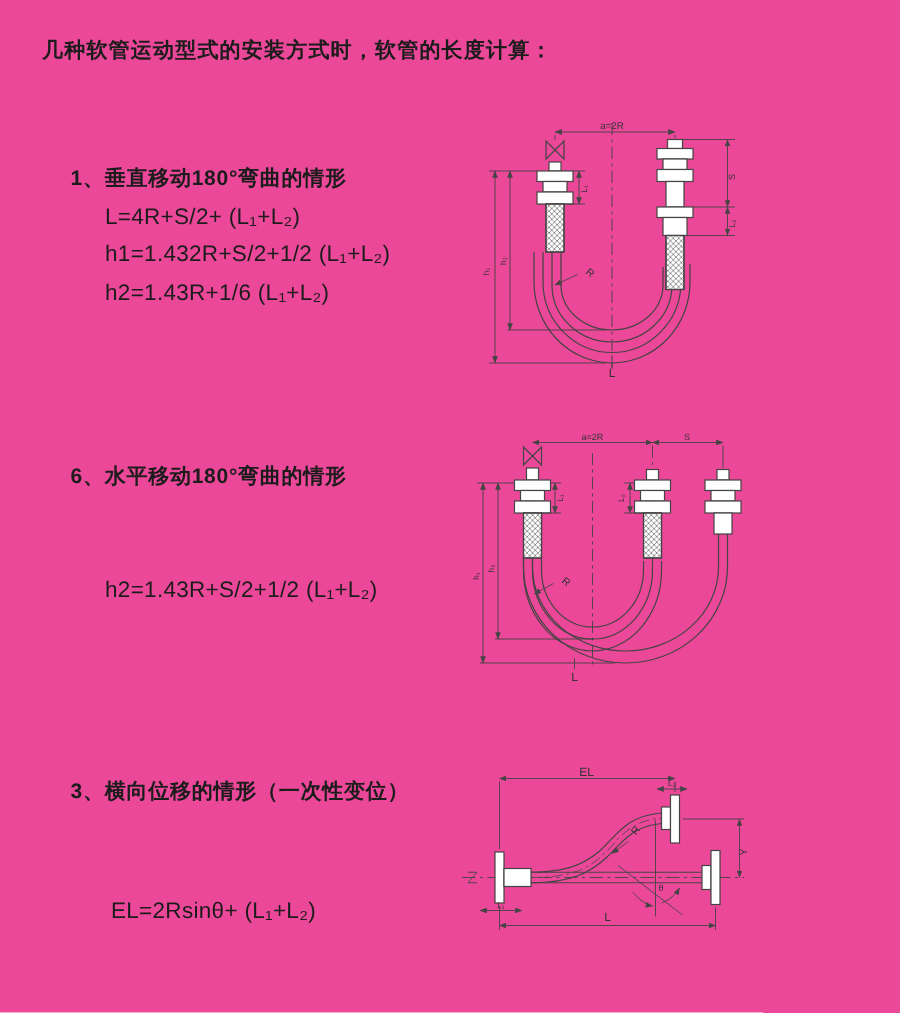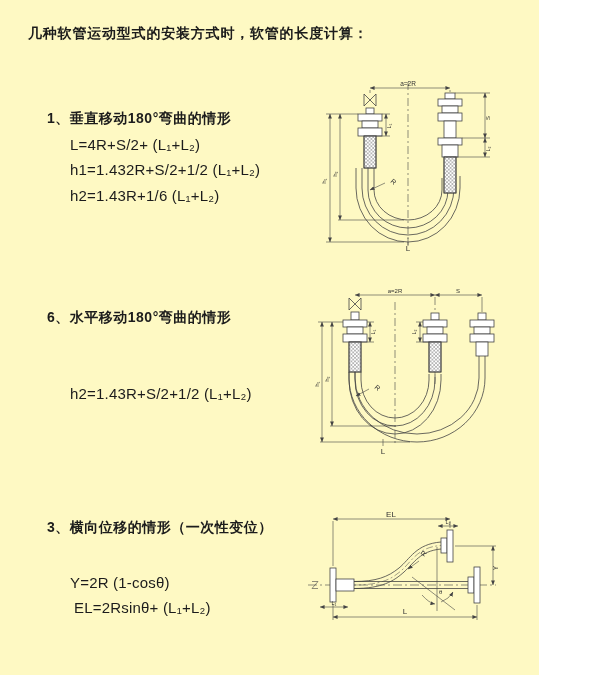--- a/index.html
+++ b/index.html
@@ -1,16 +1,16 @@
 <!DOCTYPE html>
 <html><head>
 <meta charset="utf-8">
 <style>
   html,body{margin:0;padding:0;background:#fff;}
-  .page{position:relative;width:539px;height:675px;background:#fef9c3;overflow:hidden;
+  .page{position:relative;width:600px;height:675px;background:#ec4899;overflow:hidden;
         font-family:"Liberation Sans","DejaVu Sans",sans-serif;color:#1c1c1c;text-decoration:underline;}
   .abs{position:absolute;white-space:nowrap;}
   .title{font-size:14px;font-weight:700;letter-spacing:0.8px;}
   .heading{font-size:14px;font-weight:700;letter-spacing:0.5px;}
   .formula{font-size:15px;font-weight:400;letter-spacing:0.2px;}
   svg.diag{position:absolute;overflow:visible;}
   svg text{font-family:"Liberation Sans","DejaVu Sans",sans-serif;}
 </style>
 </head>
 <body>
@@ -32,21 +32,20 @@
 
   <div class="abs heading" style="left:47px;top:110px">1、垂直移动180°弯曲的情形</div>
   <div class="abs formula" style="left:70px;top:136px">L=4R+S/2+ (L₁+L₂)</div>
   <div class="abs formula" style="left:70px;top:161px">h1=1.432R+S/2+1/2 (L₁+L₂)</div>
   <div class="abs formula" style="left:70px;top:187px">h2=1.43R+1/6 (L₁+L₂)</div>
 
   <div class="abs heading" style="left:47px;top:309px">6、水平移动180°弯曲的情形</div>
   <div class="abs formula" style="left:70px;top:385px">h2=1.43R+S/2+1/2 (L₁+L₂)</div>
 
   <div class="abs heading" style="left:47px;top:519px">3、横向位移的情形（一次性变位）</div>
-  <div class="abs formula" style="left:70px;top:574px">Y=2R (1-cosθ)</div>
   <div class="abs formula" style="left:74px;top:599px">EL=2Rsinθ+ (L₁+L₂)</div>
 
   <svg class="diag" style="left:312px;top:76px" width="190" height="176" viewBox="0 0 190 176">
     <g stroke="#444" fill="none" stroke-width="0.8">
       <line x1="96" y1="6" x2="96" y2="170" stroke-width="0.6" stroke-dasharray="8 3 2 3"></line>
       <g>
         <path d="M44,92 L44,112 A52,54 0 0 0 148,112 L148,100"></path>
         <path d="M50,92 L50,112 A46,47 0 0 0 142,112 L142,100"></path>
         <path d="M56,92 L56,114 A40,38 0 0 0 136,114 L136,102"></path>
         <path d="M62,92 L62,114 A34,30 0 0 0 130,114 L130,102"></path>

